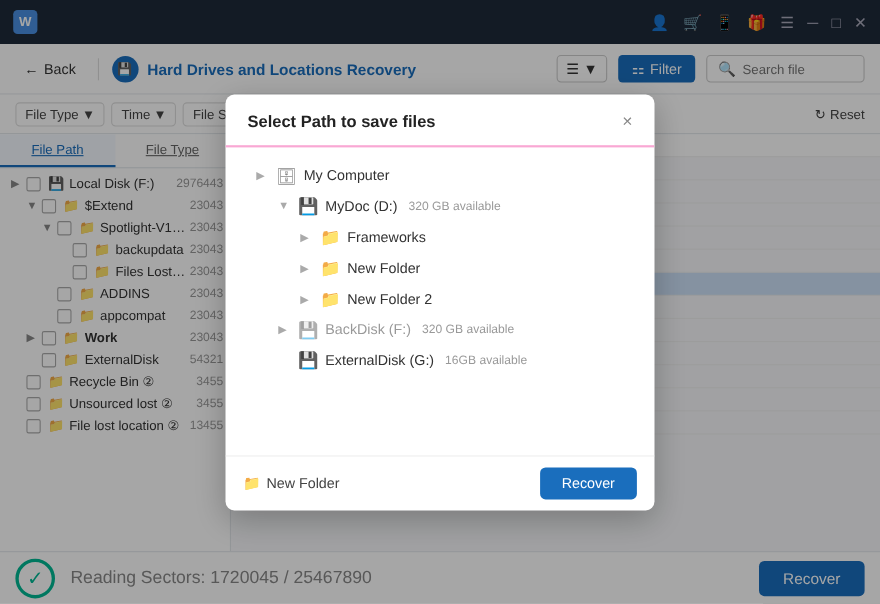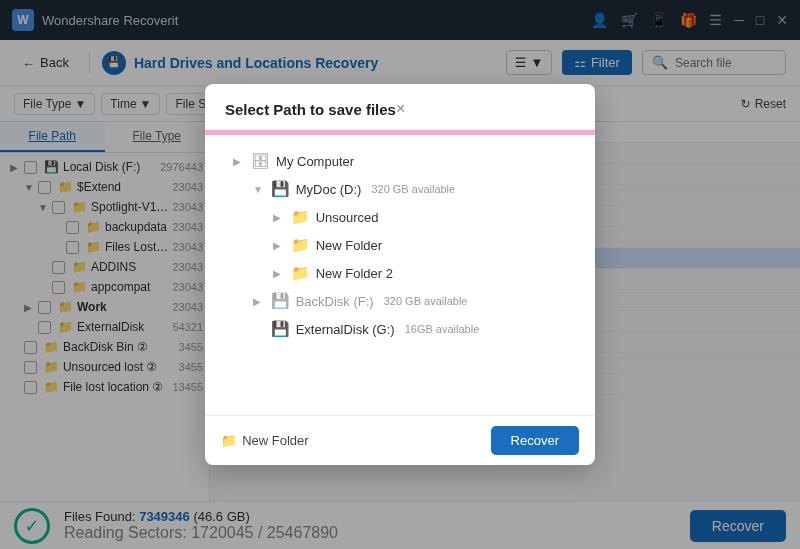--- a/index.html
+++ b/index.html
@@ -195,22 +195,22 @@
     }
     .modal {
       background: white;
       border-radius: 8px;
       width: 390px;
       box-shadow: 0 8px 30px rgba(0,0,0,0.25);
       overflow: hidden;
     }
     .modal-header {
       padding: 16px 20px 12px;
-      display: flex; align-items: center; justify-content: flex-start;
-      border-bottom: 5px solid #f9a8d4;
+      display: flex; align-items: center; justify-content: space-between;
+      border-bottom: 2px solid #f9a8d4;
     }
     .modal-title { font-size: 15px; font-weight: 600; color: #222; }
     .modal-close { cursor: pointer; color: #888; font-size: 16px; border: none; background: none; }
     .modal-body { padding: 12px 16px; min-height: 280px; overflow-y: auto; }
     .modal-tree-item {
       display: flex; align-items: center; gap: 6px;
       padding: 5px 6px; font-size: 13px; color: #333;
       cursor: pointer; border-radius: 4px;
     }
     .modal-tree-item .caret { font-size: 10px; color: #aaa; width: 12px; }
@@ -231,21 +231,20 @@
       border: none; border-radius: 5px;
       padding: 7px 20px; font-size: 13px; cursor: pointer;
     }
   </style>
 </head>
 <body>
 
 <div class="titlebar">
   <div class="titlebar-logo">
     <div class="logo-icon">W</div>
-    <span class="titlebar-title">Wondershare Recoverit</span>
   </div>
   <div class="titlebar-controls">
     <span>👤</span>
     <span>🛒</span>
     <span>📱</span>
     <span>🎁</span>
     <span>☰</span>
     <span>─</span>
     <span>□</span>
     <span>✕</span>
@@ -383,21 +382,21 @@
     <span class="checkbox" style="margin-right:3px;"></span>
     <span style="color:#f0a500">📁</span>
     <span class="item-label" style="">ExternalDisk</span>
     <span class="item-size">54321</span>
   </div>
         <div class="tree-item">
     <span style="width:0px;display:inline-block;"></span>
     <span class="caret"></span>
     <span class="checkbox" style="margin-right:3px;"></span>
     <span style="color:#f0a500">📁</span>
-    <span class="item-label" style="">BackDisk Bin ②</span>
+    <span class="item-label" style="">Recycle Bin ②</span>
     <span class="item-size">3455</span>
   </div>
         <div class="tree-item">
     <span style="width:0px;display:inline-block;"></span>
     <span class="caret"></span>
     <span class="checkbox" style="margin-right:3px;"></span>
     <span style="color:#f0a500">📁</span>
     <span class="item-label" style="">Unsourced lost ②</span>
     <span class="item-size">3455</span>
   </div>
@@ -427,24 +426,20 @@
         <div class="path-row">F:\$Extend\MyDoc_2020\MyDoc_2020\M...</div>
         <div class="path-row">F:\$Extend\MyDoc_2020\MyDoc_2020\M...</div>
         <div class="path-row">F:\$Extend\MyDoc_2020\MyDoc_2020\M...</div>
       </div>
   </div>
 </div>
 
 <div class="statusbar">
   <div class="status-check">✓</div>
   <div>
-    <div class="status-text">
-      <span>Files Found: </span><span class="status-count">7349346</span>
-      <span>(46.6 GB)</span>
-    </div>
     <div class="status-sub">Reading Sectors: 1720045 / 25467890</div>
   </div>
   <button class="recover-btn-main">Recover</button>
 </div>
 
 <div class="modal-overlay">
   <div class="modal">
     <div class="modal-header">
       <span class="modal-title">Select Path to save files</span>
       <button class="modal-close">×</button>
@@ -461,21 +456,21 @@
     <span style="width:20px;display:inline-block;flex-shrink:0;"></span>
     <span class="caret">▼</span>
     <span style="color:#888;opacity:1;font-size:15px;">💾</span>
     <span class="modal-item-label" style="opacity:1;">MyDoc (D:)</span>
     <span class="modal-item-sub">320 GB available</span>
   </div>
         <div class="modal-tree-item">
     <span style="width:40px;display:inline-block;flex-shrink:0;"></span>
     <span class="caret">▶</span>
     <span style="color:#f0a500;opacity:1;font-size:15px;">📁</span>
-    <span class="modal-item-label" style="opacity:1;">Unsourced</span>
+    <span class="modal-item-label" style="opacity:1;">Frameworks</span>
 
   </div>
         <div class="modal-tree-item">
     <span style="width:40px;display:inline-block;flex-shrink:0;"></span>
     <span class="caret">▶</span>
     <span style="color:#f0a500;opacity:1;font-size:15px;">📁</span>
     <span class="modal-item-label" style="opacity:1;">New Folder</span>
 
   </div>
         <div class="modal-tree-item">

